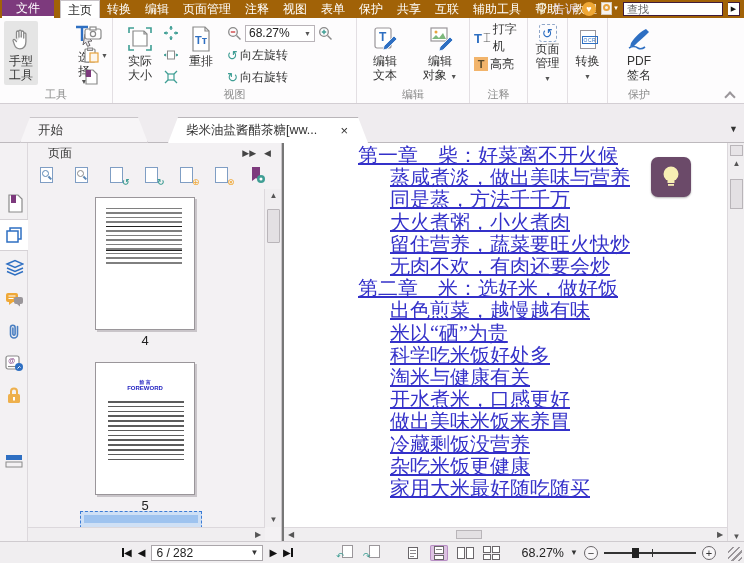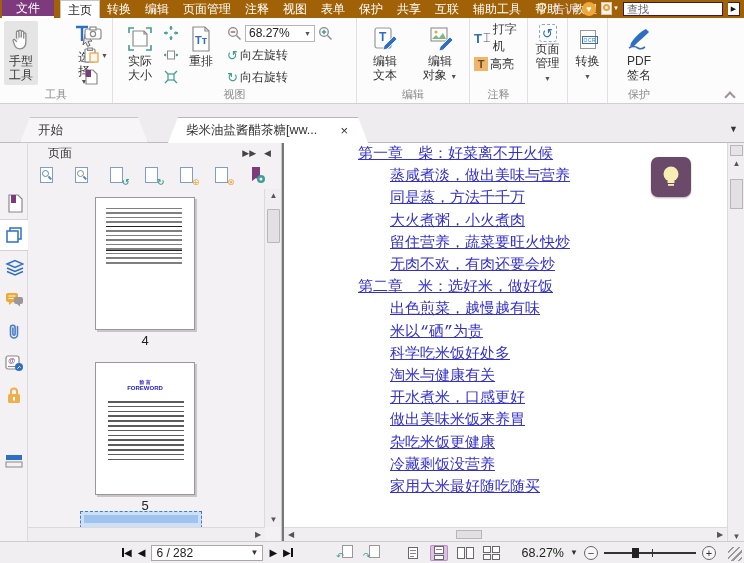--- a/index.html
+++ b/index.html
@@ -87,21 +87,21 @@
   .pvscroll .sb-arrow{width:17px;height:14px;line-height:14px;}
   .pvscroll .vthumb{position:absolute;left:2px;top:20px;width:13px;height:34px;background:#e3e0e3;border:1px solid #b9b5b9;border-radius:1px;}
   .pvscroll .down{position:absolute;bottom:0;}
   .phscroll .htrack{flex:1;}
   .phscroll .sb-arrow{width:14px;}
 
   
   .docarea{position:absolute;left:282px;top:0;width:445px;height:398px;background:#fff;border-left:2px solid #777;}
   .docpage{position:absolute;left:0;top:0;right:0;bottom:14px;overflow:hidden;background:#fff;}
   .toc{padding-top:1px;}
-  .toc-line{font-family:Liberation Mono, monospace;font-size:15px;line-height:22.2px;color:#3431c9;text-decoration:underline;white-space:nowrap;cursor:pointer;}
+  .toc-line{font-family:Liberation Serif, serif;font-size:20px;line-height:22.2px;color:#3431c9;text-decoration:underline;white-space:nowrap;cursor:pointer;}
   .toc-line.lv1{padding-left:74px;}
   .toc-line.lv2{padding-left:106px;}
   .bulb-float{position:absolute;top:14px;right:36px;width:40px;height:40px;border-radius:7px;background:#6b4a69;display:flex;align-items:center;justify-content:center;cursor:pointer;box-shadow:0 1px 2px rgba(0,0,0,.3);}
   .dvscroll{position:absolute;right:-17px;top:0;width:17px;height:398px;background:#f0eef0;border-left:1px solid #dcd8dc;}
   .dvscroll .splitbox{position:absolute;left:2px;top:2px;width:13px;height:11px;background:#e7e4e7;border:1px solid #b9b5b9;}
   .dvscroll .up{position:absolute;top:16px;width:17px;}
   .dvscroll .vthumb{position:absolute;left:2px;top:36px;width:13px;height:30px;background:#e3e0e3;border:1px solid #b9b5b9;}
   .dvscroll .down{position:absolute;bottom:0;width:17px;}
   .dhscroll{position:absolute;left:0;bottom:0;right:0;height:14px;background:#f0eef0;border-top:1px solid #dcd8dc;display:flex;align-items:center;}
   .dhscroll .htrack{flex:1;position:relative;height:100%;}
@@ -544,22 +544,22 @@
             <div class="toc-line lv2">大火煮粥，小火煮肉</div>
             <div class="toc-line lv2">留住营养，蔬菜要旺火快炒</div>
             <div class="toc-line lv2">无肉不欢，有肉还要会炒</div>
             <div class="toc-line lv1">第二章　米：选好米，做好饭</div>
             <div class="toc-line lv2">出色煎菜，越慢越有味</div>
             <div class="toc-line lv2">米以“硒”为贵</div>
             <div class="toc-line lv2">科学吃米饭好处多</div>
             <div class="toc-line lv2">淘米与健康有关</div>
             <div class="toc-line lv2">开水煮米，口感更好</div>
             <div class="toc-line lv2">做出美味米饭来养胃</div>
+            <div class="toc-line lv2">冷藏剩饭没营养</div>
             <div class="toc-line lv2">杂吃米饭更健康</div>
-            <div class="toc-line lv2">冷藏剩饭没营养</div>
             <div class="toc-line lv2">家用大米最好随吃随买</div>
           </div>
       </div>
       <div class="bulb-float">
         <svg width="22" height="26" viewBox="0 0 22 26">
           <circle cx="11" cy="10" r="7.5" fill="#f7eeb4"></circle>
           <rect x="7.5" y="17" width="7" height="2" fill="#f7eeb4"></rect>
           <rect x="8" y="20" width="6" height="1.8" fill="#f7eeb4"></rect>
         </svg>
       </div>

